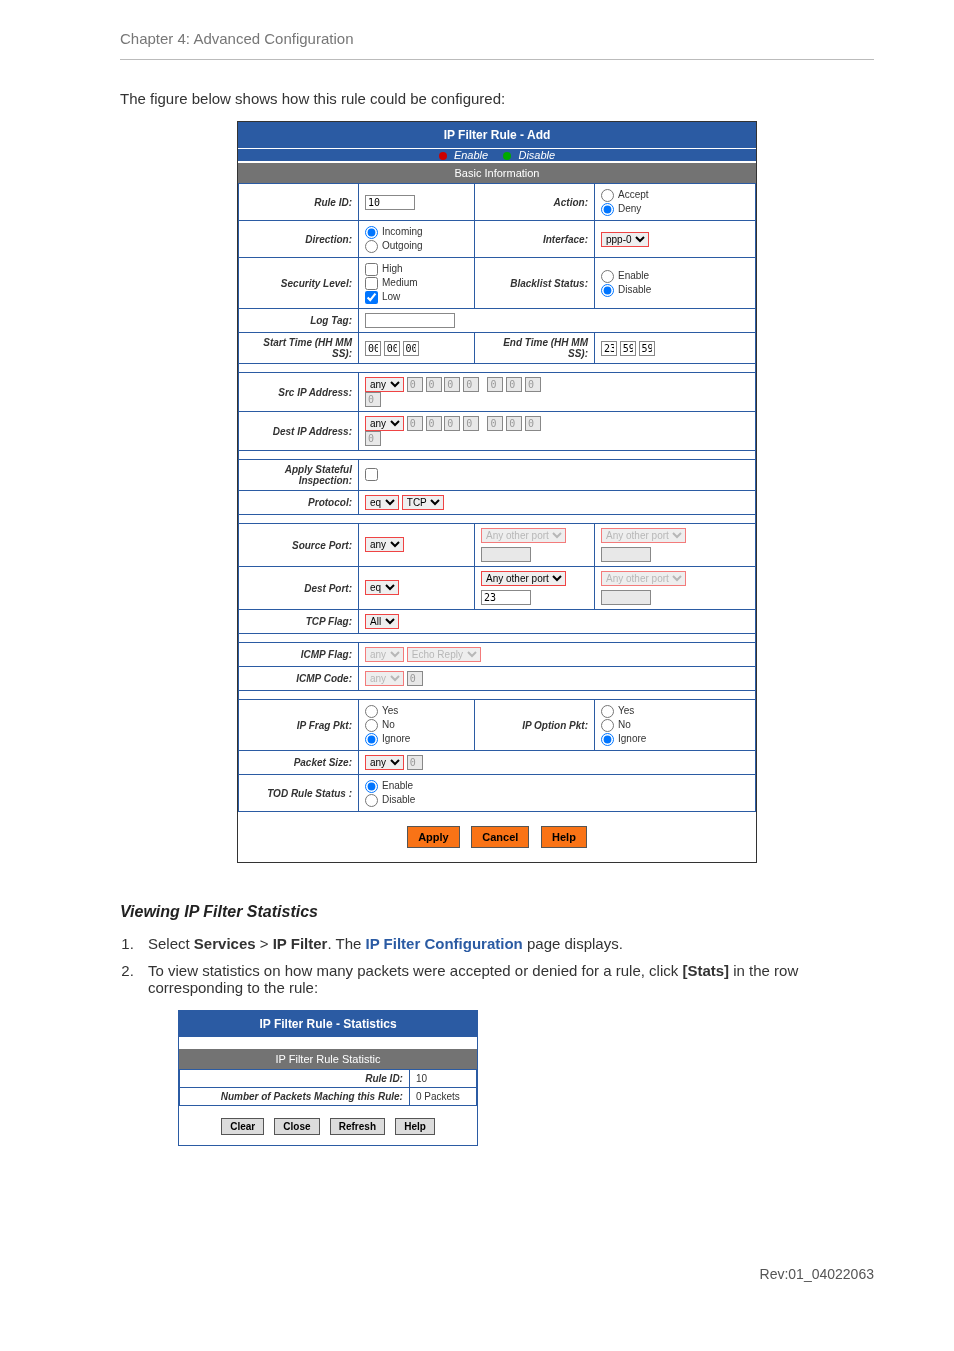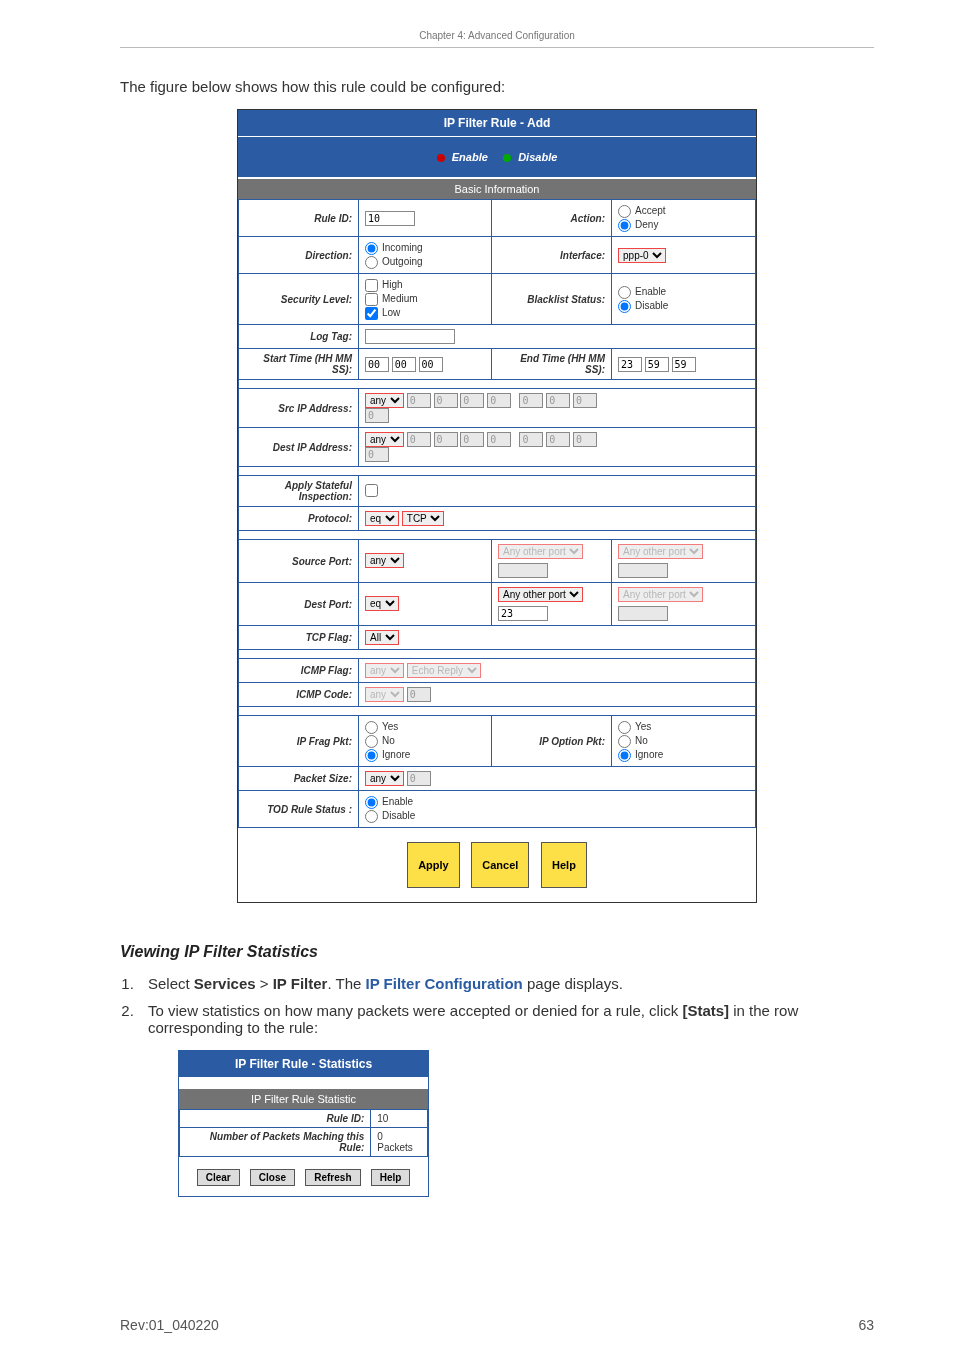--- a/index.html
+++ b/index.html
@@ -1,49 +1,49 @@
 <!DOCTYPE html>
 <html><head>
 <meta charset="utf-8">
 <style>
   * { box-sizing: border-box; margin: 0; padding: 0; }
   body { font-family: "Segoe UI", Arial, sans-serif; font-size: 13px; background: #fff; color: #333; width: 954px; margin: 0 auto; padding: 30px 80px 20px 120px; }
-  .chapter-header { text-align: center; font-size: 10px; color: #777; border-bottom: 1px solid #bbb; padding-bottom: 6px; margin-bottom: 30px; }
+  .chapter-header { text-align: left; font-size: 15px; color: #777; border-bottom: 1px solid #bbb; padding-bottom: 12px; margin-bottom: 30px; }
   .intro-text { font-size: 15px; margin-bottom: 14px; }
   .screenshot-box { width: 520px; margin: 0 auto 40px; border: 1px solid #333; background: #fff; }
   .titlebar { background: #2b5ba3; color: #fff; text-align: center; font-family: Verdana, sans-serif; font-size: 12px; font-weight: bold; padding: 6px; }
-  .enable-row { background: #2b5ba3; color: #fff; text-align: center; padding: 14px; font-family: Verdana, sans-serif; font-size: 11px; font-style: italic; font-weight: bold; border-top: 1px solid #fff; }
+  .enable-row { background: #2b5ba3; color: #fff; text-align: center; padding: 0; font-family: Verdana, sans-serif; font-size: 11px; font-style: italic; font-weight: normal; border-top: 1px solid #fff; }
   .enable-row .dot { display: inline-block; width: 8px; height: 8px; border-radius: 50%; margin-right: 4px; vertical-align: middle; }
   .dot.red { background: #c00; }
   .dot.green { background: #0a0; }
   .section-header { background: #737373; color: #fff; text-align: center; font-family: Verdana, sans-serif; font-size: 11px; padding: 4px; border-top: 2px solid #fff;}
   table.form-tbl { width: 100%; border-collapse: collapse; font-family: Verdana, sans-serif; font-size: 10px; }
   table.form-tbl td { border: 1px solid #2b5ba3; padding: 4px 6px; vertical-align: middle; }
   td.lbl { width: 120px; text-align: right; font-weight: bold; font-style: italic; font-size: 10px; }
   td.lbl2 { width: 120px; text-align: right; font-weight: bold; font-style: italic; font-size: 10px; }
   input[type=text] { font-family: monospace; font-size: 10px; padding: 1px 2px; border: 1px solid #888; background: #fff; }
-  input.tiny { width: 24px; }
+  input.tiny { width: 16px; }
   input.sm { width: 50px; }
   select { font-family: Verdana, sans-serif; font-size: 10px; border: 1px solid #ef4444; background: #efefef; }
   select:disabled, input:disabled { background: #e8e8e8; color: #999; }
   .radio-set label, .check-set label { display: block; font-size: 10px; line-height: 14px; }
   .radio-set input, .check-set input { margin-right: 4px; vertical-align: middle; }
   .spacer-row td { height: 6px; background: #fff; border-left: 1px solid #2b5ba3; border-right: 1px solid #2b5ba3; }
   .btn-row { text-align: center; padding: 14px; }
-  .btn-row button { font-family: Verdana, sans-serif; font-size: 11px; font-weight: bold; padding: 16px 10px; margin: 0 4px; border: 1px solid #555; background: #fde047; cursor: pointer; }
+  .btn-row button { font-family: Verdana, sans-serif; font-size: 11px; font-weight: bold; padding: 4px 10px; margin: 0 4px; border: 1px solid #555; background: #f97316; cursor: pointer; }
   h3.subhead { font-style: italic; font-weight: bold; font-size: 16px; color: #222; margin: 30px 0 14px; }
   ol.steps { margin-left: 18px; font-size: 15px; }
   ol.steps li { margin-bottom: 10px; padding-left: 10px; }
   .link-text { color: #2b5ba3; font-weight: bold; }
-  .stats-box { width: 251px; margin: 14px 0 0 30px; border: 1px solid #2b5ba3; }
+  .stats-box { width: 300px; margin: 14px 0 0 30px; border: 1px solid #2b5ba3; }
   .stats-tbl { width: 100%; border-collapse: collapse; font-family: Verdana, sans-serif; font-size: 10px; }
   .stats-tbl td { border: 1px solid #2b5ba3; padding: 3px 6px; }
   .stats-btn-row { text-align: center; padding: 10px; }
   .stats-btn-row button { font-family: Verdana, sans-serif; font-size: 10px; font-weight: bold; padding: 2px 8px; margin: 0 3px; border: 1px solid #555; background: #dcdcdc; cursor: pointer; }
-  .footer { display: flex; justify-content: space-between; font-size: 14px; color: #555; margin-top: 120px; }
+  .footer { display: flex; justify-content: flex-end; font-size: 14px; color: #555; margin-top: 120px; }
   .port-cell select { margin-bottom: 2px; }
   .port-cell input { display: block; margin-top: 2px; }
 </style>
 </head>
 <body>
 
 <div class="chapter-header">Chapter 4: Advanced Configuration</div>
 
 <p class="intro-text">The figure below shows how this rule could be configured:</p>
 

